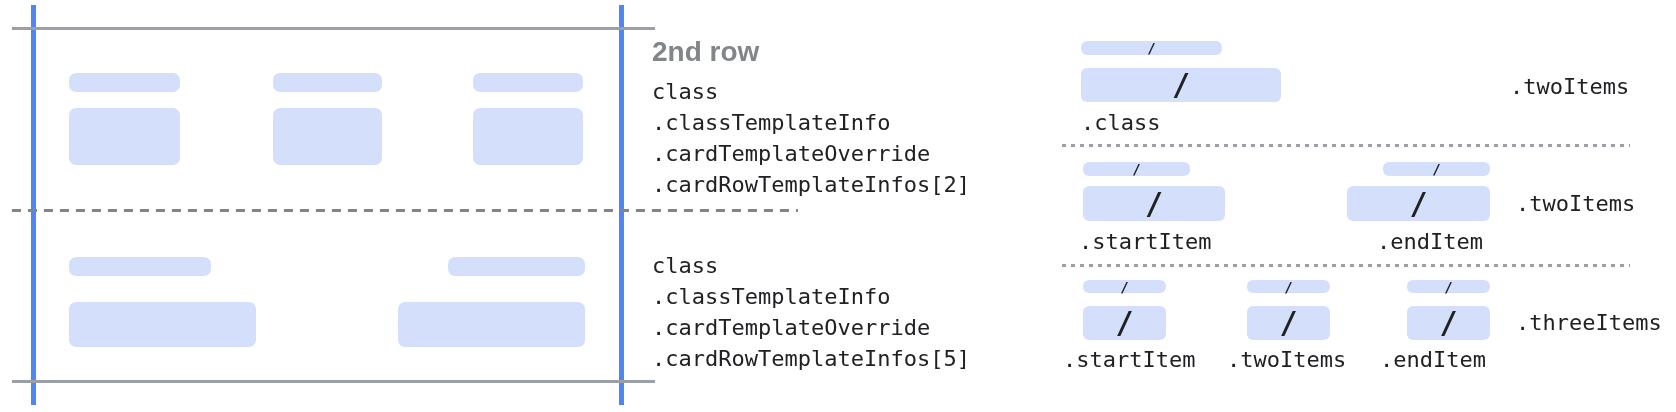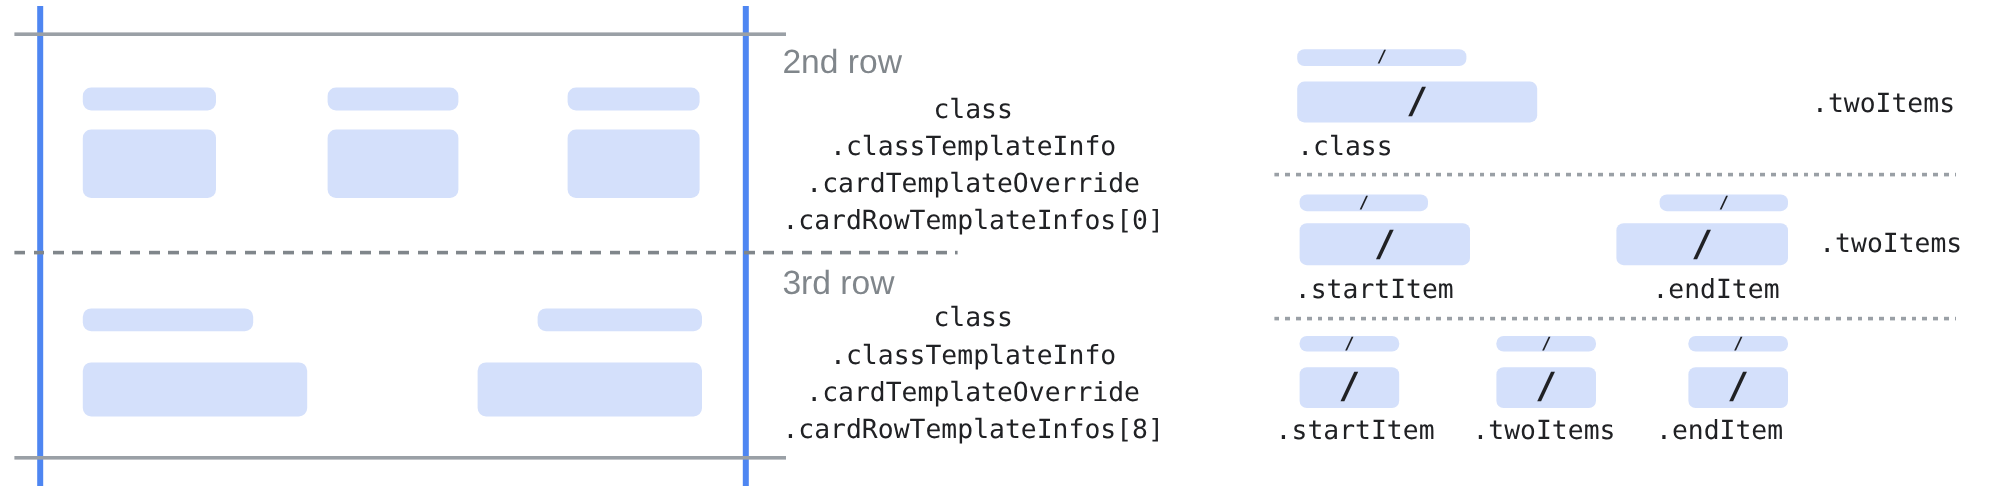--- a/index.html
+++ b/index.html
@@ -13,23 +13,23 @@
   .dotline{position:absolute;height:3px;
     background:repeating-linear-gradient(90deg,#9aa0a6 0 4px,transparent 4px 9px);}
   
   .ph{position:absolute;background:#d4e0fb;border-radius:7px;}
   .bar{position:absolute;background:#d4e0fb;border-radius:6px;
        display:flex;align-items:center;justify-content:center;}
   .slash{color:#202124;font-family:"DejaVu Sans Mono",monospace;line-height:1;}
   .s-sm{font-size:14px;font-weight:700;}
   .s-lg{font-size:30px;font-weight:600;}
   
-  .heading{position:absolute;font-size:28px;font-weight:400;color:#80868b;white-space:nowrap;}
+  .heading{position:absolute;font-size:28px;font-weight:700;color:#80868b;white-space:nowrap;}
   .code{position:absolute;font-family:"DejaVu Sans Mono",monospace;font-size:22px;
-        line-height:31px;color:#202124;white-space:nowrap;text-align:center;}
+        line-height:31px;color:#202124;white-space:nowrap;}
   .mlabel{position:absolute;font-family:"DejaVu Sans Mono",monospace;font-size:22px;
         line-height:26px;color:#202124;white-space:nowrap;}
 </style>
 </head>
 <body>
 
 <div class="stage">
 
   <div class="vline" style="left:31px;top:5px;height:400px"></div>
   <div class="vline" style="left:619px;top:5px;height:400px"></div>
@@ -47,29 +47,28 @@
   <div class="ph" style="left:69px;top:257px;width:142px;height:19px"></div>
   <div class="ph" style="left:69px;top:302px;width:187px;height:45px"></div>
   <div class="ph" style="left:448px;top:257px;width:137px;height:19px"></div>
   <div class="ph" style="left:398px;top:302px;width:187px;height:45px"></div>
 
   <div class="heading" style="left:652px;top:36px">2nd row</div>
   <div class="code" style="left:652px;top:76px">
     <div>class</div>
     <div>.classTemplateInfo</div>
     <div>.cardTemplateOverride</div>
-    <div>.cardRowTemplateInfos[0]</div>
+    <div>.cardRowTemplateInfos[2]</div>
   </div>
 
-  <div class="heading" style="left:652px;top:220px">3rd row</div>
   <div class="code" style="left:652px;top:250px">
     <div>class</div>
     <div>.classTemplateInfo</div>
     <div>.cardTemplateOverride</div>
-    <div>.cardRowTemplateInfos[8]</div>
+    <div>.cardRowTemplateInfos[5]</div>
   </div>
 
   <div class="bar" style="left:1081px;top:41px;width:141px;height:14px">
     <span class="slash s-sm">/</span>
   </div>
   <div class="bar" style="left:1081px;top:68px;width:200px;height:34px">
     <span class="slash s-lg">/</span>
   </div>
   <div class="mlabel" style="left:1081px;top:110px">.class</div>
   <div class="mlabel" style="left:1510px;top:74px">.twoItems</div>
@@ -108,14 +107,15 @@
   </div>
   <div class="bar" style="left:1407px;top:280px;width:83px;height:13px">
     <span class="slash s-sm">/</span>
   </div>
   <div class="bar" style="left:1407px;top:306px;width:83px;height:34px">
     <span class="slash s-lg">/</span>
   </div>
   <div class="mlabel" style="left:1063px;top:347px">.startItem</div>
   <div class="mlabel" style="left:1227px;top:347px">.twoItems</div>
   <div class="mlabel" style="left:1380px;top:347px">.endItem</div>
+  <div class="mlabel" style="left:1516px;top:310px">.threeItems</div>
 
 </div>
 
 </body></html>

